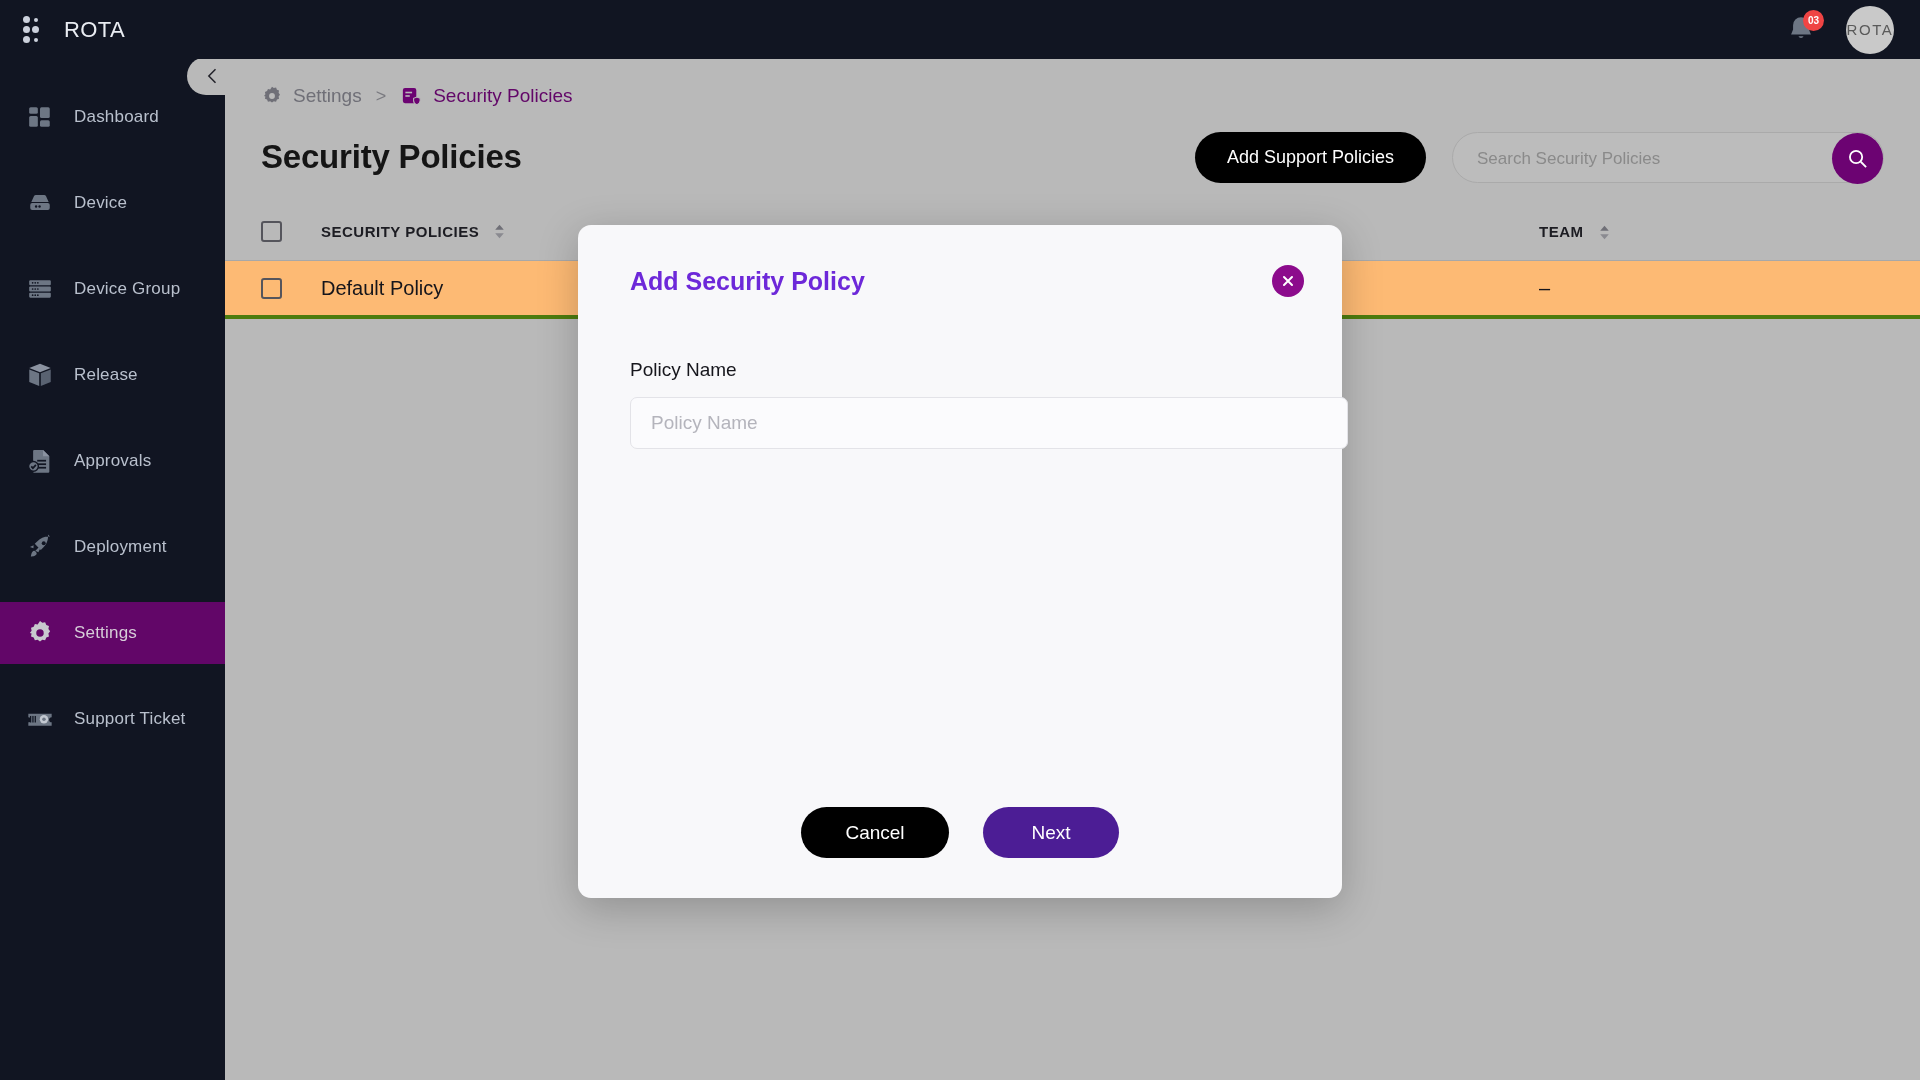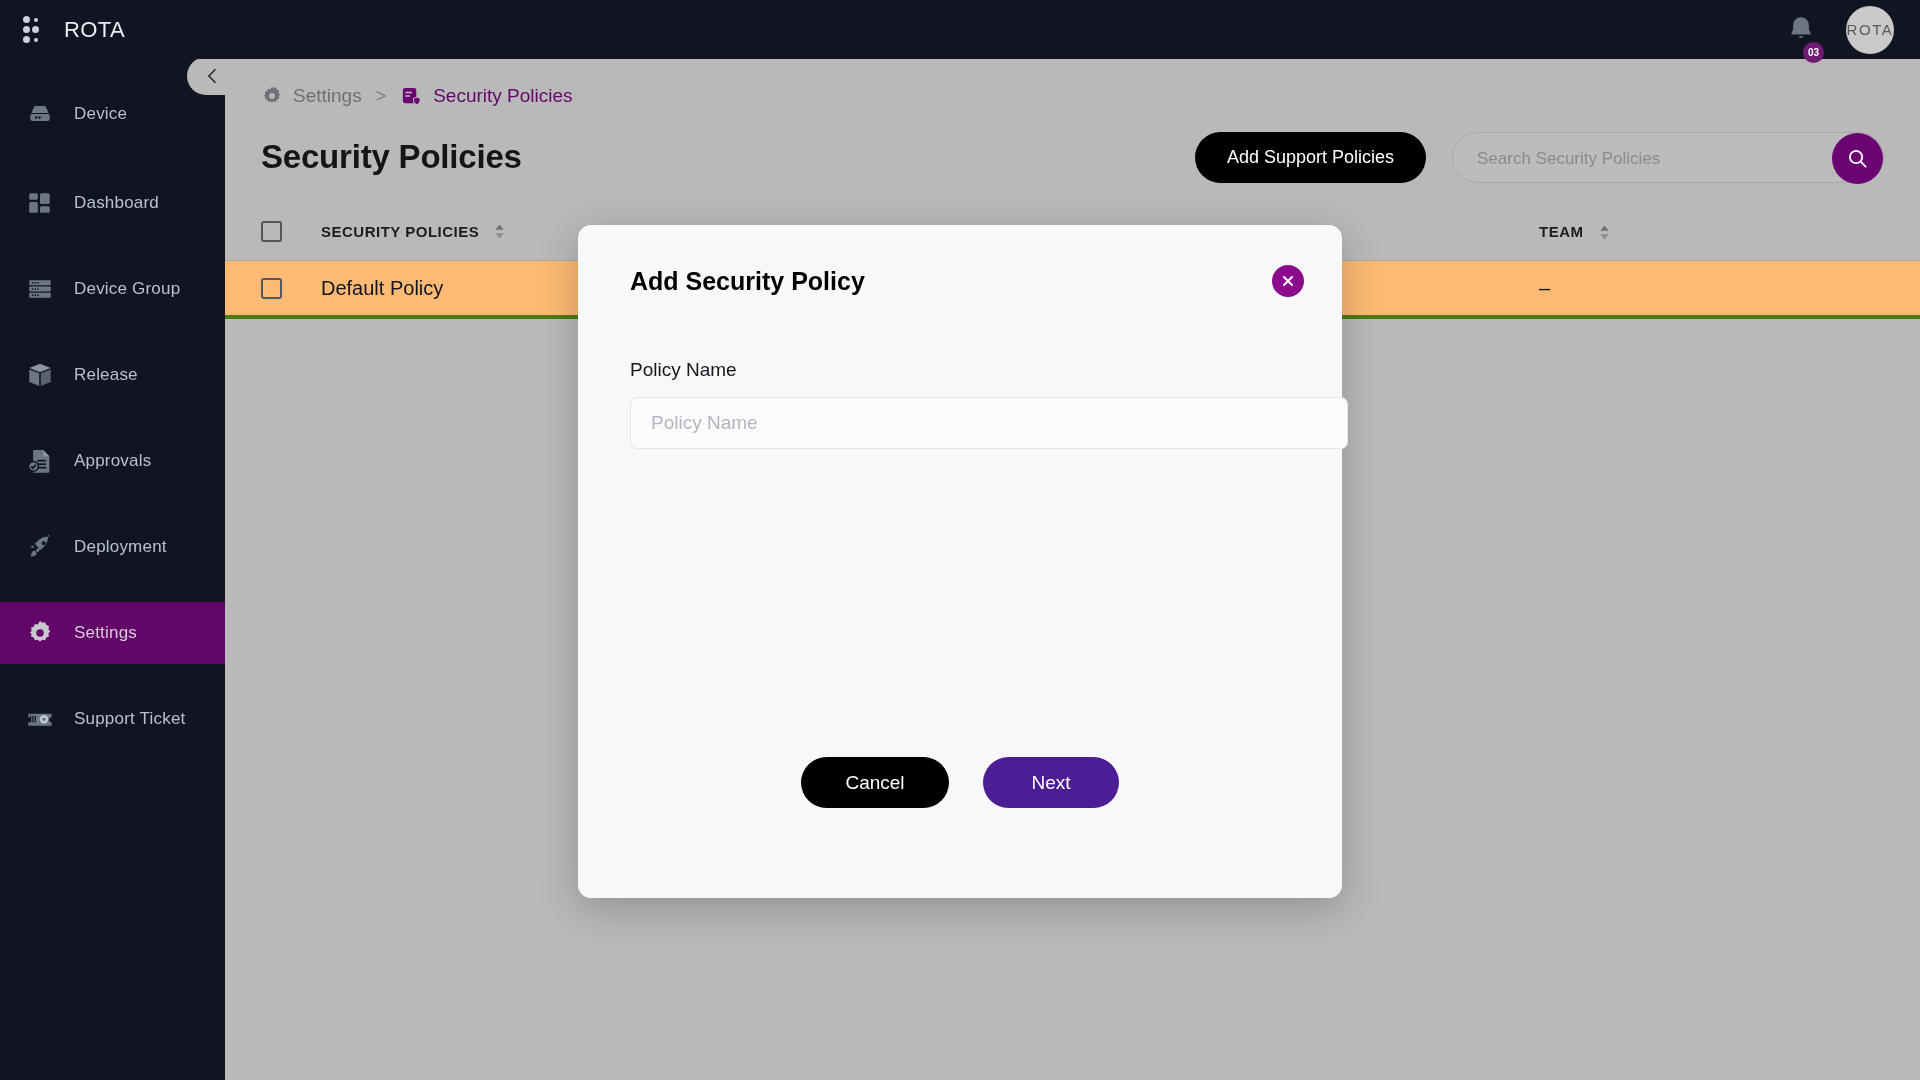--- a/index.html
+++ b/index.html
@@ -36,23 +36,23 @@
     margin-left: 16px; font-weight: 400;
   }
   .topbar-right {
     margin-left: auto; display: flex; align-items: center;
     padding-right: 26px; gap: 28px;
   }
   .bell-wrap { position: relative; width: 34px; height: 34px; cursor: pointer; }
   .bell-badge {
     position: absolute; top: -3px; right: -6px;
     min-width: 21px; height: 21px; border-radius: 50%;
-    background: #701a75; color: #fff;
+    background: #ef4444; color: #fff;
     font-size: 10px; font-weight: 700;
-    display: flex; align-items: center; justify-content: center; margin-top: 32px;
+    display: flex; align-items: center; justify-content: center;
   }
   .avatar {
     width: 48px; height: 48px; border-radius: 50%;
     background: #c9c9c9; color: #5a5a5a;
     display: flex; align-items: center; justify-content: center;
     font-size: 15px; letter-spacing: 1.6px; cursor: pointer;
   }
 
   
   .sidebar {
@@ -173,40 +173,40 @@
     width: 764px; height: 673px;
     background: #f8f8fa; border-radius: 13px;
     box-shadow: 0 10px 40px rgba(0,0,0,.22);
     pointer-events: auto;
     display: flex; flex-direction: column;
   }
   .modal-head {
     display: flex; align-items: center;
     padding: 40px 38px 0 52px;
   }
-  .modal-title { font-size: 25px; font-weight: 700; color: #000000; }
+  .modal-title { font-size: 25px; font-weight: 700; color: #6d28d9; }
   .modal-close {
     margin-left: auto;
     width: 32px; height: 32px; border-radius: 50%;
     background: #8c0b8c; border: none; cursor: pointer;
     display: flex; align-items: center; justify-content: center;
   }
   .modal-body { padding: 62px 52px 0 52px; flex: 1; }
   .field-label { font-size: 19px; color: #16161c; margin-bottom: 16px; }
   .field-input {
     width: 718px; height: 52px;
     background: #fbfbfd; border: 1px solid #e3e3e8;
     border-radius: 7px; padding: 0 20px;
     font-size: 19px; font-family: inherit; color: #2a2a30;
     outline: none;
   }
   .field-input::placeholder { color: #b4b4bc; }
   .modal-foot {
     display: flex; align-items: center; justify-content: center;
-    gap: 34px; padding-bottom: 90px;
+    gap: 34px; padding-bottom: 40px;
   }
   .btn-cancel {
     background: #000; color: #fff; border: none;
     border-radius: 27px; height: 51px; width: 148px;
     font-size: 19px; font-family: inherit; cursor: pointer;
   }
   .btn-next {
     background: #4c1d95; color: #fff; border: none;
     border-radius: 27px; height: 51px; width: 136px;
     font-size: 19px; font-family: inherit; cursor: pointer;
@@ -236,42 +236,42 @@
           <path fill="#6d7684" d="M10.2 16.4a1.9 1.9 0 0 0 3.6 0z"></path>
         </svg>
         <span class="bell-badge">03</span>
       </div>
       <div class="avatar">ROTA</div>
     </div>
   </div>
 
   <div class="sidebar">
 
+    <div class="nav-item nav-gap-0">
+      <span class="nic">
+        <svg width="26" height="26" viewBox="0 0 24 24">
+          <rect x="2" y="3" width="8" height="6" rx="1.4" fill="#6d7684"></rect>
+          <rect x="12" y="3" width="9" height="10" rx="1.4" fill="#6d7684"></rect>
+          <rect x="2" y="11" width="8" height="10" rx="1.4" fill="#6d7684"></rect>
+          <rect x="12" y="15" width="9" height="6" rx="1.4" fill="#6d7684"></rect>
+        </svg>
+      </span>
+      <span class="nlabel">Dashboard</span>
+    </div>
+
     <div class="nav-item nav-gap">
       <span class="nic">
         <svg width="26" height="26" viewBox="0 0 24 24">
           <path fill="#6d7684" d="M4 11l2.4-5.2A2 2 0 0 1 8.2 4.6h7.6a2 2 0 0 1 1.8 1.2L20 11z"></path>
           <rect x="3" y="12" width="18" height="6.4" rx="1.8" fill="#6d7684"></rect>
           <circle cx="8.4" cy="15.2" r="1.1" fill="#111522"></circle>
           <circle cx="11.6" cy="15.2" r="1.1" fill="#111522"></circle>
         </svg>
       </span>
       <span class="nlabel">Device</span>
-    </div>
-
-    <div class="nav-item nav-gap-0">
-      <span class="nic">
-        <svg width="26" height="26" viewBox="0 0 24 24">
-          <rect x="2" y="3" width="8" height="6" rx="1.4" fill="#6d7684"></rect>
-          <rect x="12" y="3" width="9" height="10" rx="1.4" fill="#6d7684"></rect>
-          <rect x="2" y="11" width="8" height="10" rx="1.4" fill="#6d7684"></rect>
-          <rect x="12" y="15" width="9" height="6" rx="1.4" fill="#6d7684"></rect>
-        </svg>
-      </span>
-      <span class="nlabel">Dashboard</span>
     </div>
 
     <div class="nav-item nav-gap">
       <span class="nic">
         <svg width="26" height="26" viewBox="0 0 24 24">
           <rect x="2" y="4" width="20" height="4.6" rx="1" fill="#6d7684"></rect>
           <rect x="2" y="9.7" width="20" height="4.6" rx="1" fill="#6d7684"></rect>
           <rect x="2" y="15.4" width="20" height="4.6" rx="1" fill="#6d7684"></rect>
           <circle cx="5.2" cy="6.3" r=".8" fill="#111522"></circle>
             <circle cx="7.6" cy="6.3" r=".8" fill="#111522"></circle>

